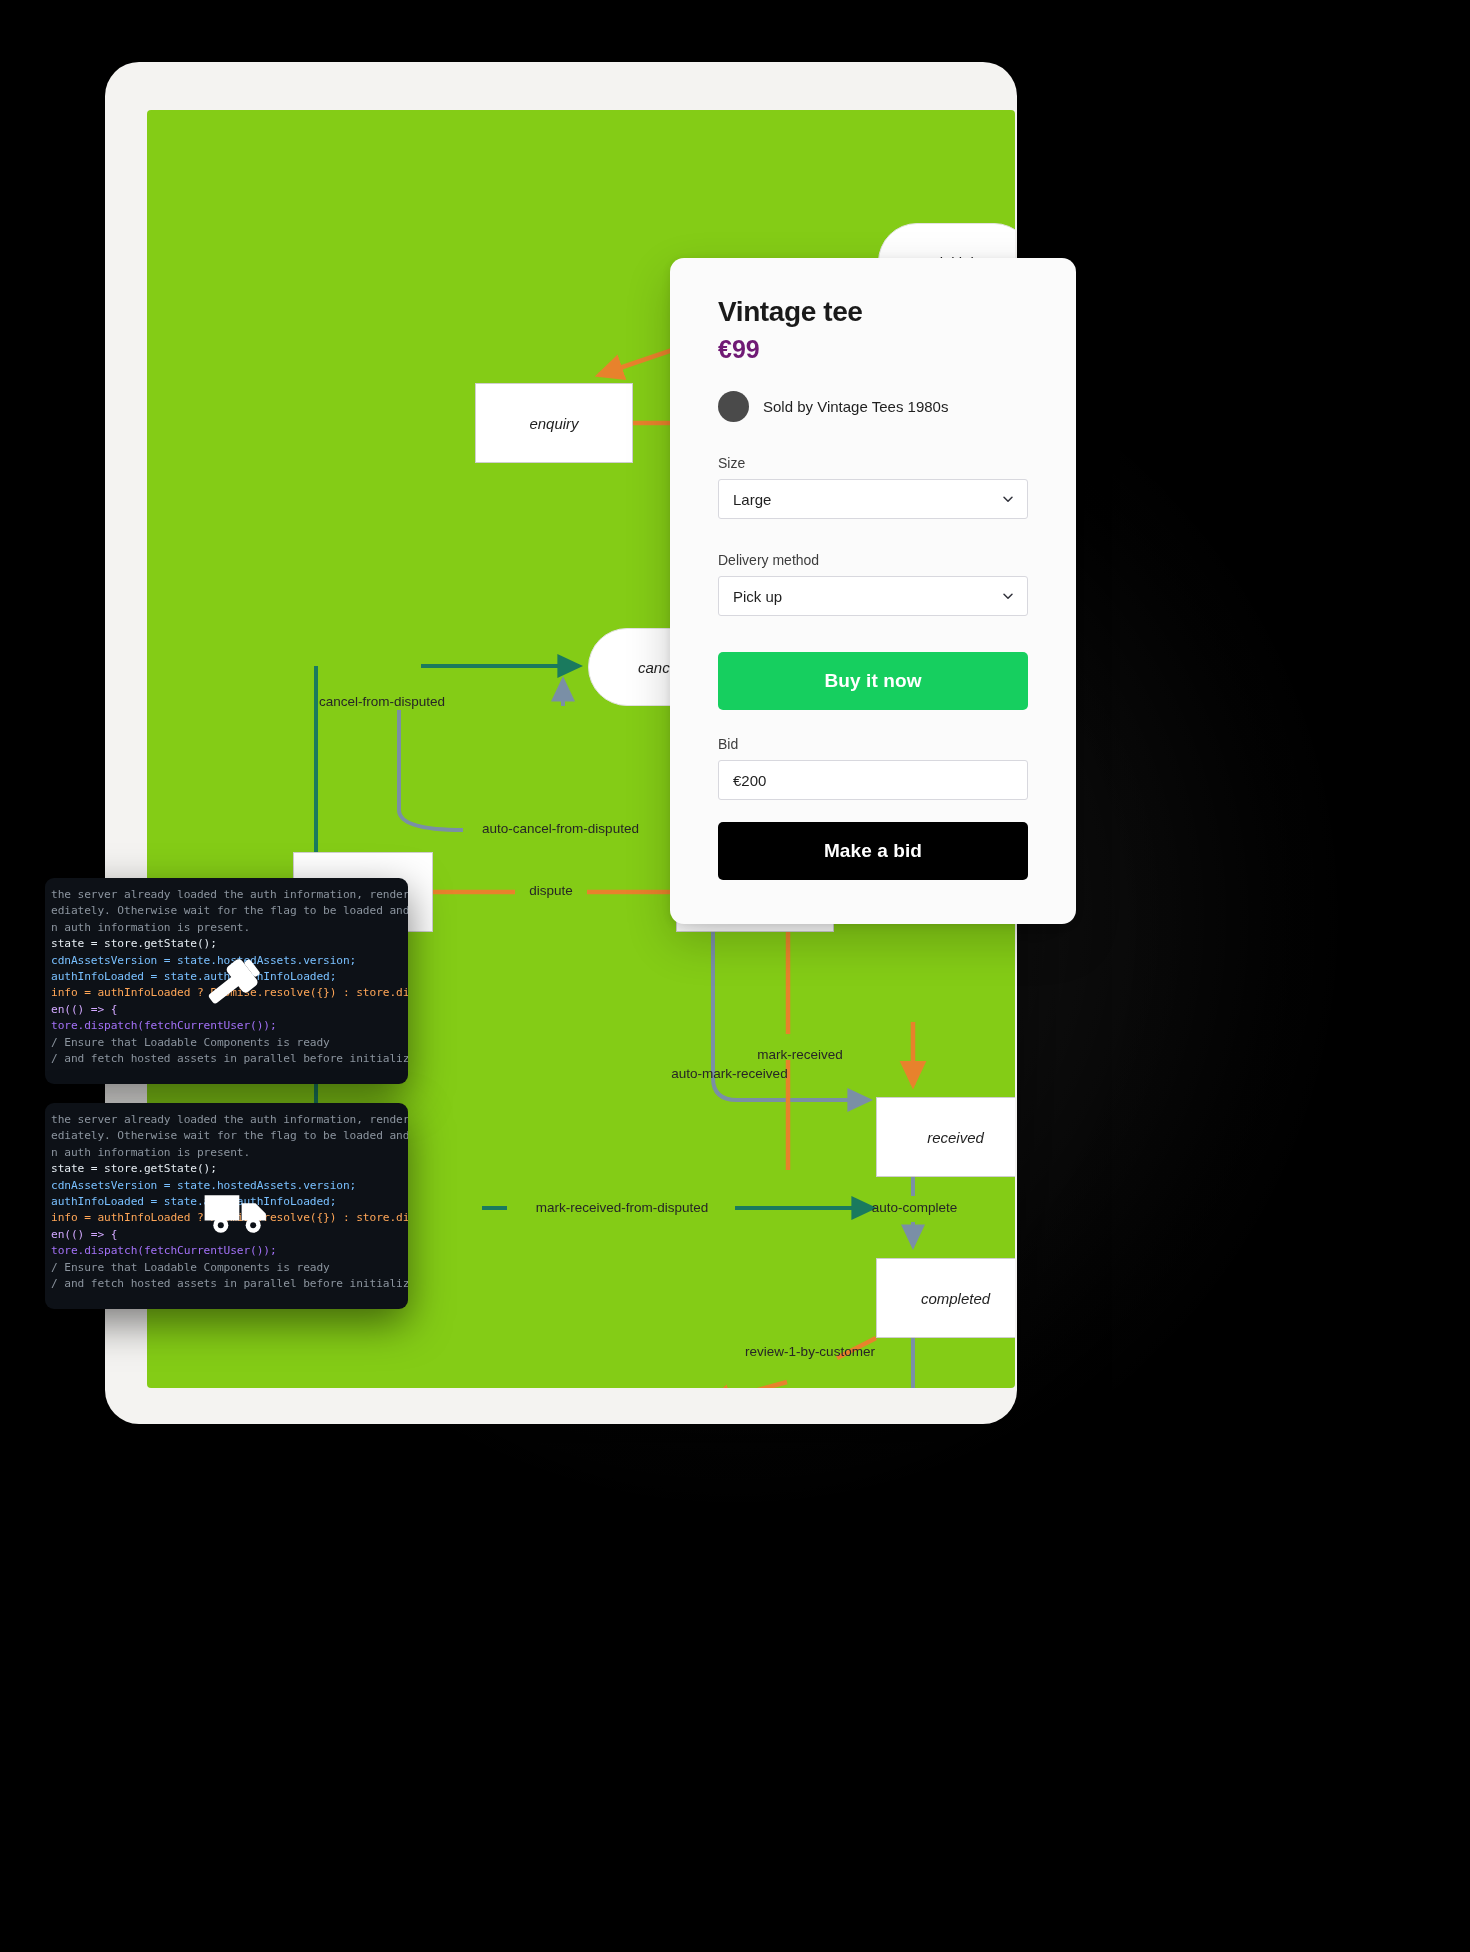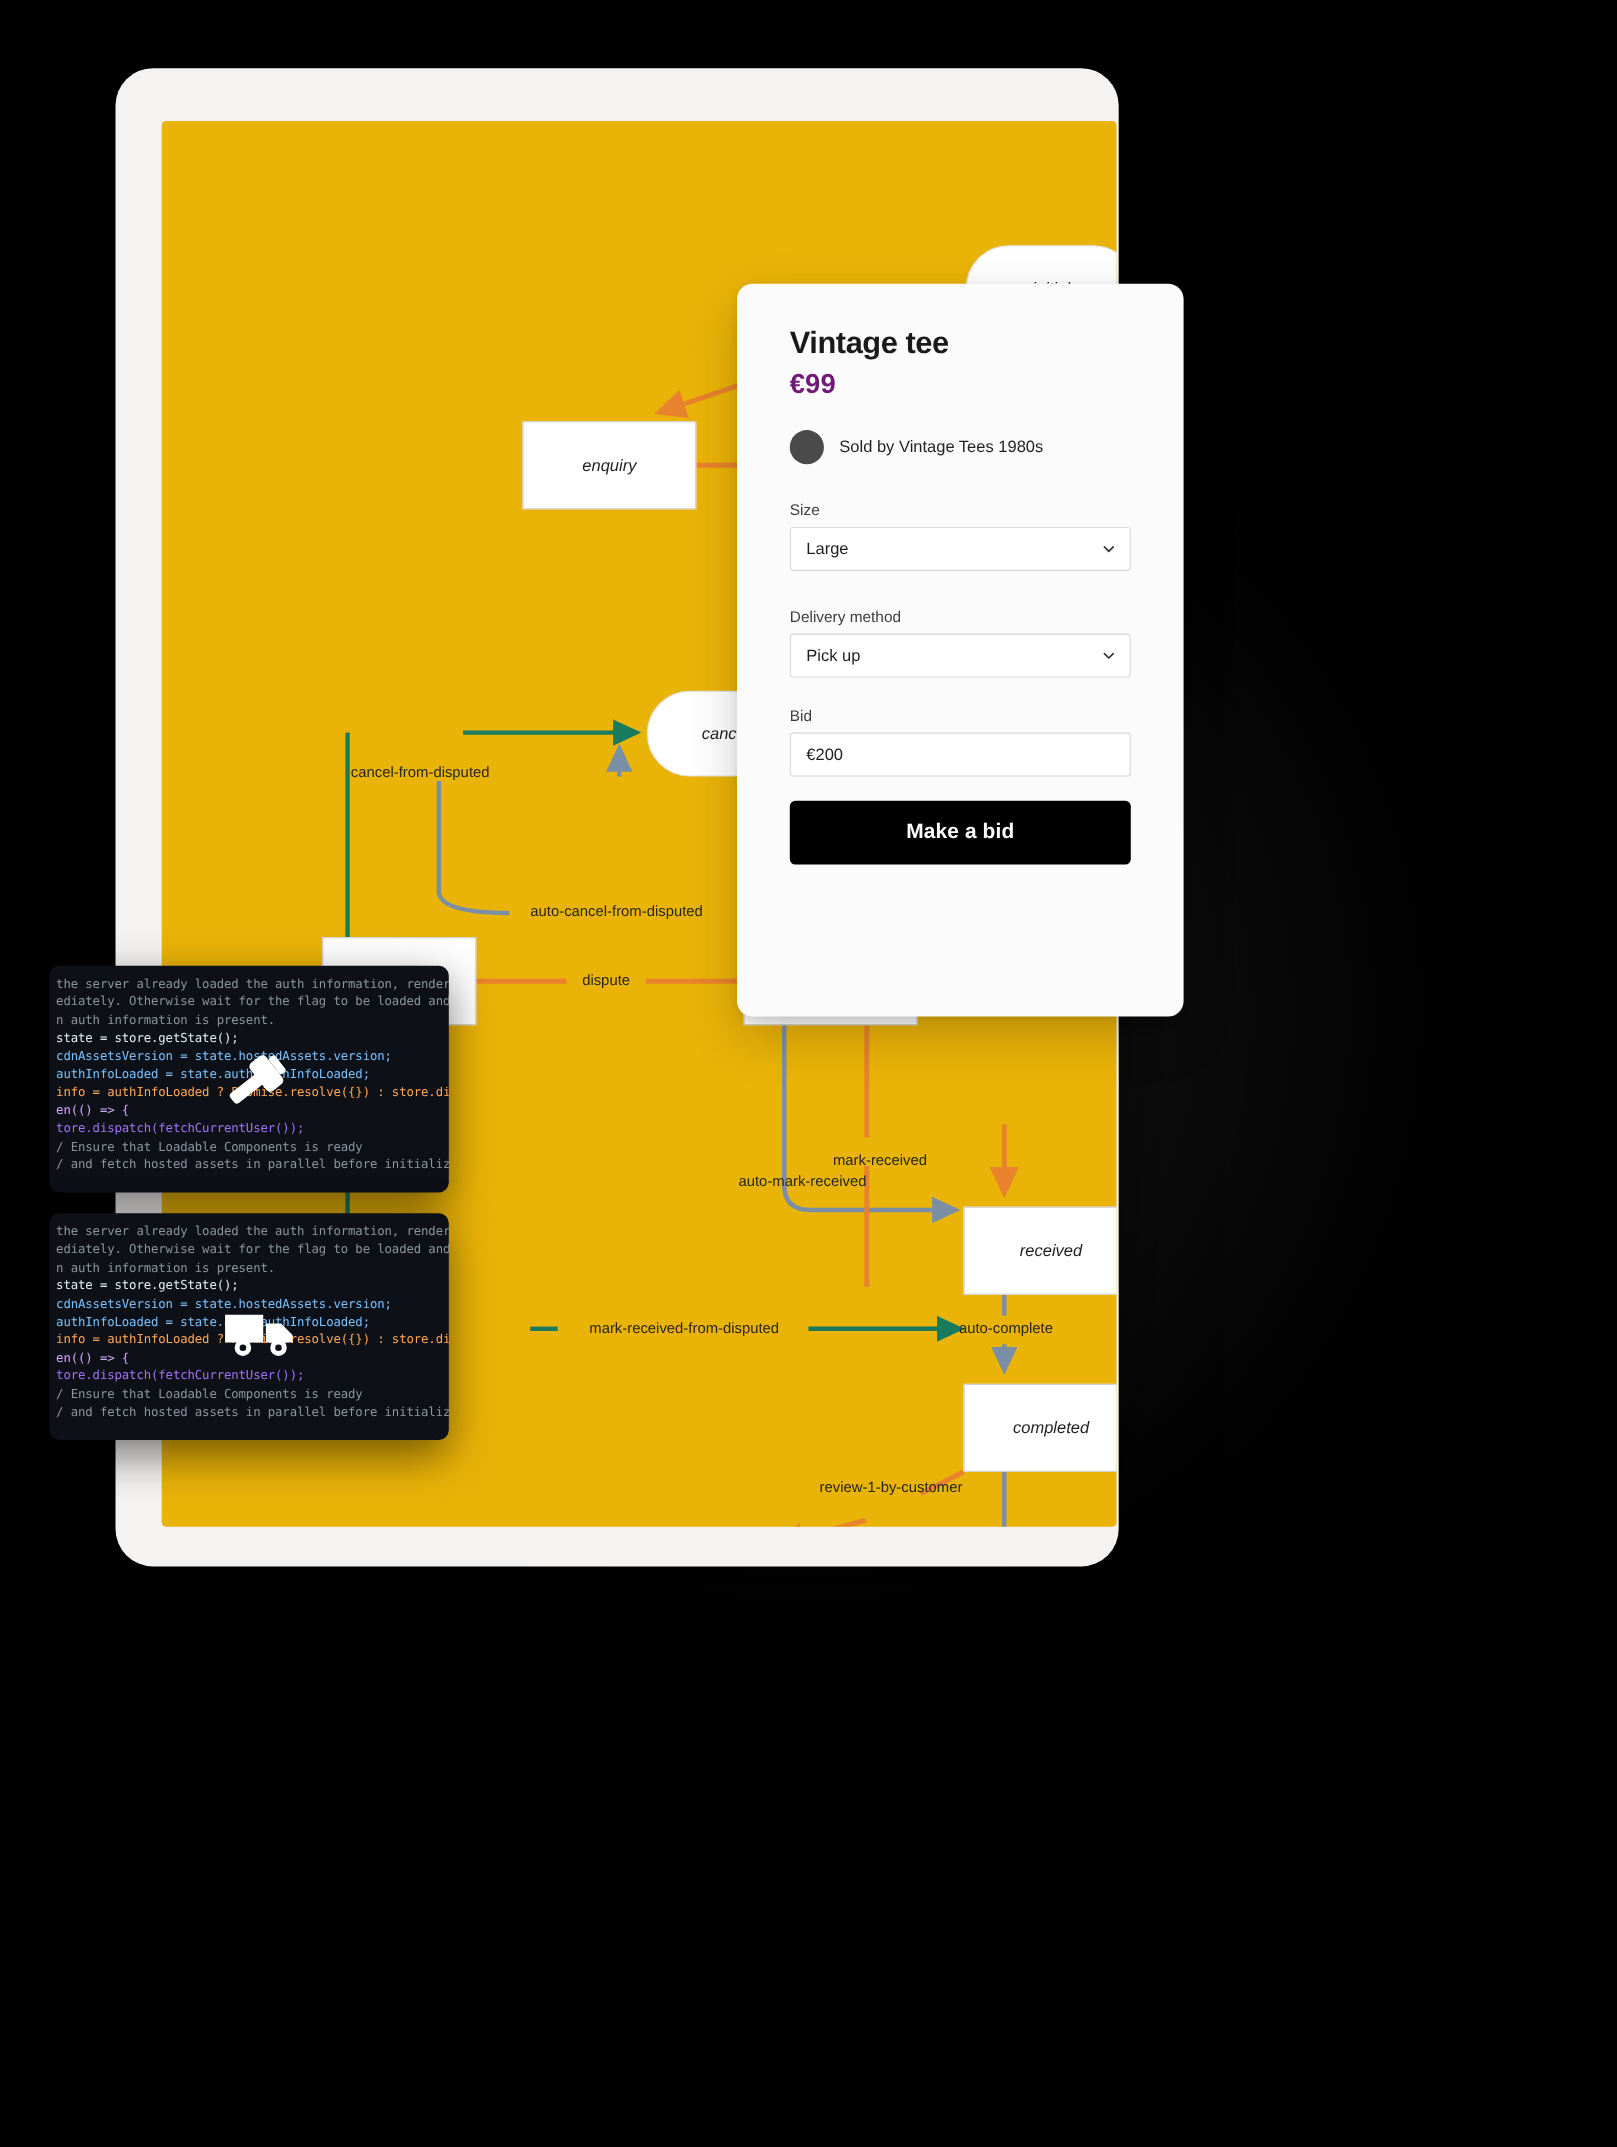--- a/index.html
+++ b/index.html
@@ -47,21 +47,21 @@
     background: #f4f3f1;
     border-radius: 34px;
     box-shadow: 0 30px 80px rgba(0,0,0,0.55);
   }
   #viewport {
     position: absolute;
     left: 42px;
     top: 48px;
     width: 868px;
     height: 1278px;
-    background: #eab308;
+    background: #84cc16;
     border-radius: 4px;
     overflow: hidden;
     text-decoration: underline;
   }
 
   
   #diagram {
     position: absolute;
     left: 0; top: 0;
     width: 868px;
@@ -381,20 +381,21 @@
   </div>
 
   <div class="pc-field-label">Delivery method</div>
   <div class="pc-select">
     <span>Pick up</span>
     <svg class="pc-chevron" viewBox="0 0 12 12">
       <path d="M2,4.2 L6,8.2 L10,4.2" fill="none" stroke="#30313a" stroke-width="1.5" stroke-linecap="round" stroke-linejoin="round"></path>
     </svg>
   </div>
 
+  <div class="pc-btn pc-btn-buy">Buy it now</div>
 
   <div class="pc-field-label" style="margin-top:26px;">Bid</div>
   <div class="pc-input">
     <span>€200</span>
   </div>
 
   <div class="pc-btn pc-btn-bid">Make a bid</div>
 </div>
 
 <div class="code-panel" id="code-panel-1">

